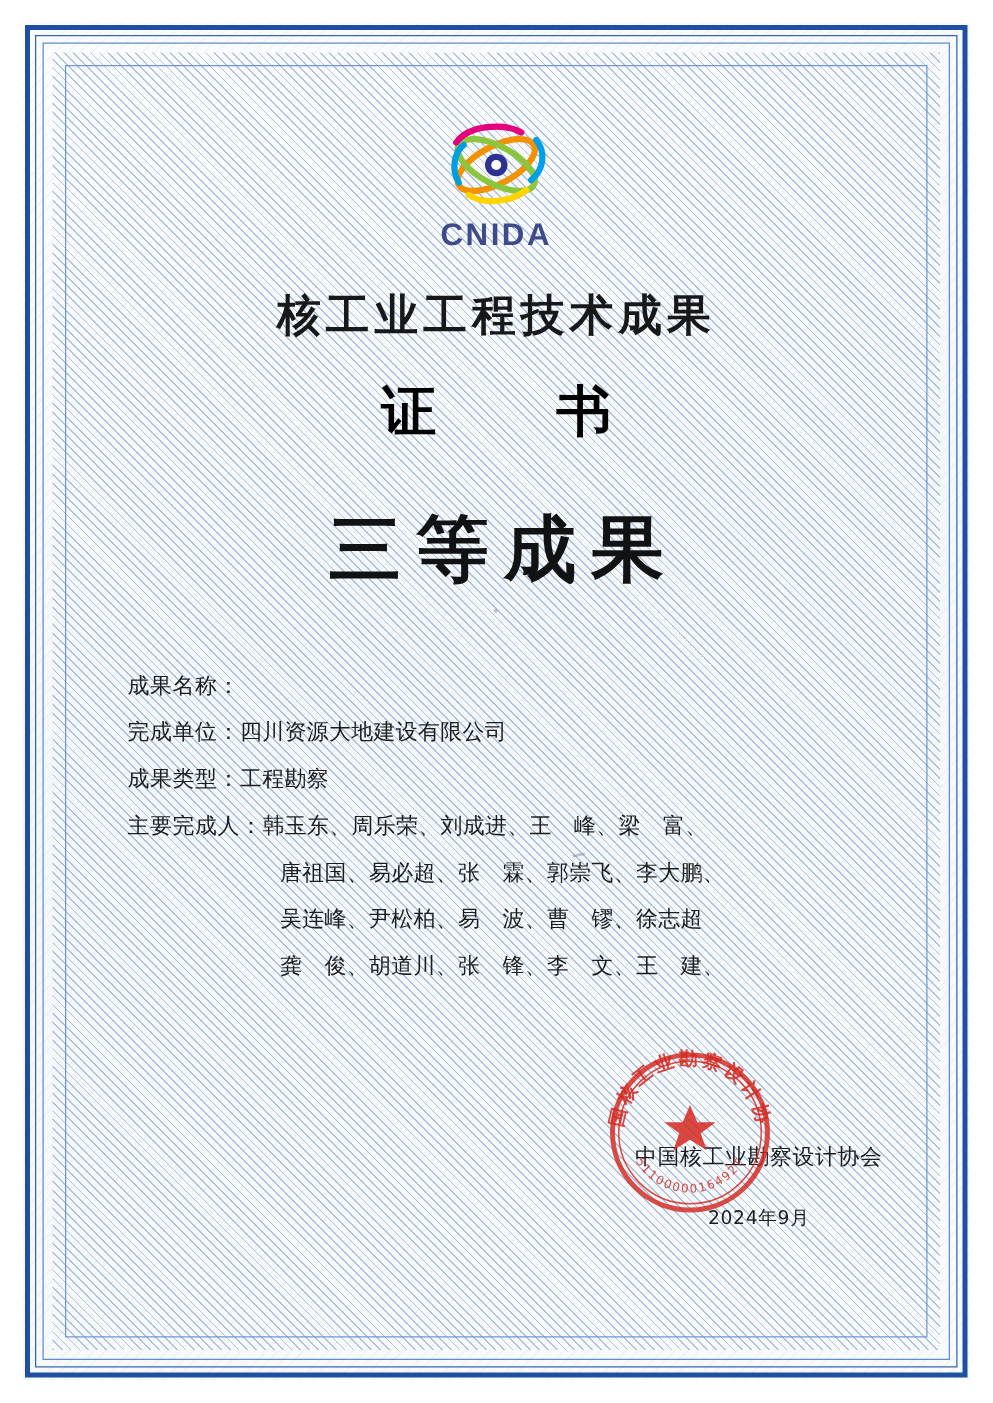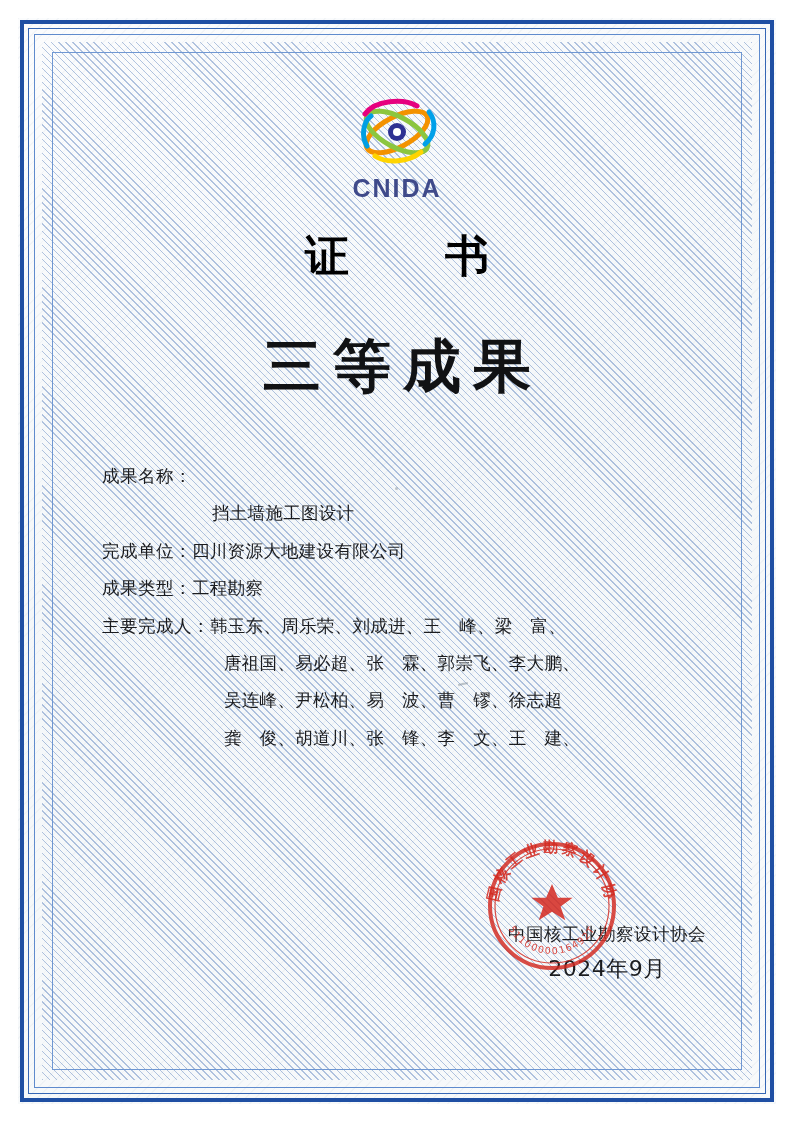--- a/index.html
+++ b/index.html
@@ -183,22 +183,22 @@
     text-align: center;
     font-family: "DejaVu Sans", "Liberation Sans", sans-serif;
   }
   .issuer {
     font-size: 17.5px;
     color: #1b1c1f;
     letter-spacing: 0.5px;
     white-space: nowrap;
   }
   .issue-date {
-    margin-top: 8px;
-    font-size: 22px;
+    margin-top: 28px;
+    font-size: 15px;
     color: #1b1c1f;
     letter-spacing: 0.5px;
   }
 
   
   .seal {
     position: absolute;
     right: 108px;
     bottom: 82px;
     width: 148px;
@@ -241,29 +241,29 @@
             <path d="M16 54 C10 44, 12 30, 20 24" stroke="#009fe3"></path>
             <path d="M24 64 C36 72, 58 70, 70 60" stroke="#ffd400"></path>
           </g>
           <circle cx="46" cy="40" r="9" fill="#2e3192"></circle>
           <circle cx="46" cy="40" r="4" fill="#ffffff"></circle>
         </svg>
       </div>
       <div class="logo-text">CNIDA</div>
     </div>
 
+    <div class="title-main">核工业工程技术成果</div>
     <div class="title-sub">证　书</div>
     <div class="title-grade">三等成果</div>
 
     <div class="fields">
 
       <div class="field-row">
         <span class="field-label">成果名称：</span>
       </div>
-      <div class="field-cont">挡土墙施工图设计</div>
 
       <div class="field-row">
         <span class="field-label">完成单位：</span>
         <span class="field-value">四川资源大地建设有限公司</span>
       </div>
 
       <div class="field-row">
         <span class="field-label">成果类型：</span>
         <span class="field-value">工程勘察</span>
       </div>

